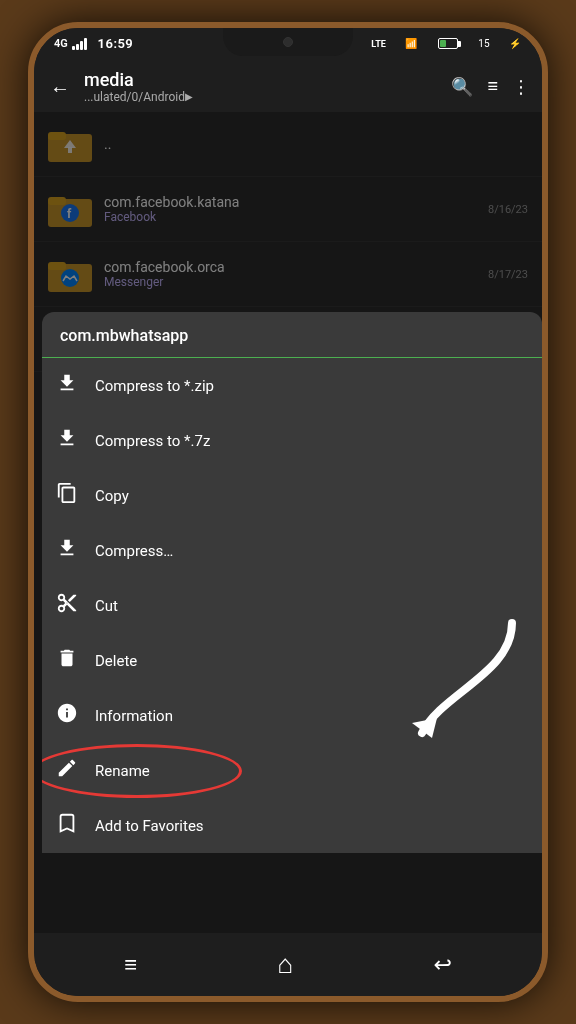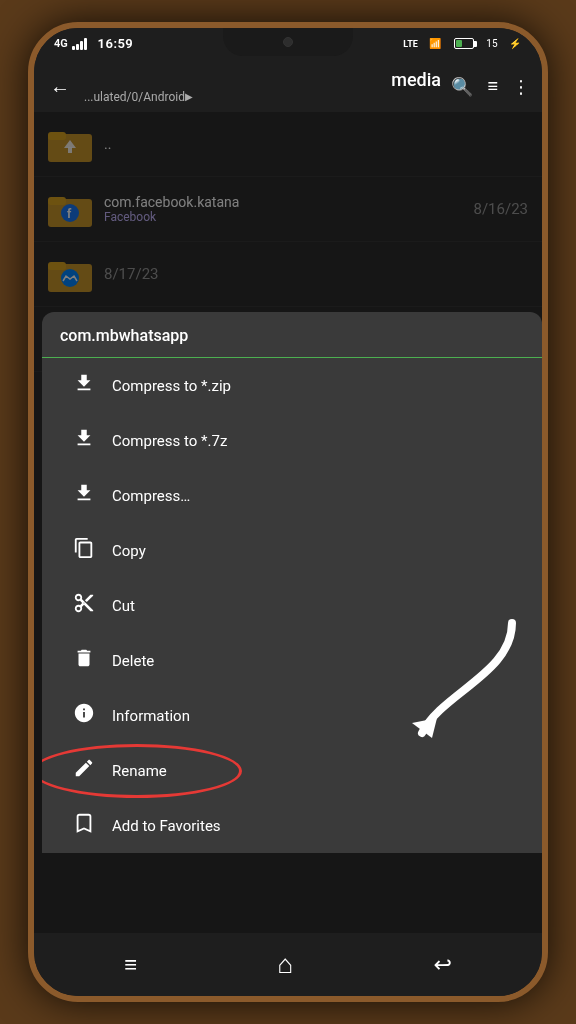--- a/index.html
+++ b/index.html
@@ -51,21 +51,21 @@
       align-items: center;
       gap: 4px;
       font-size: 11px;
       color: #ffffff;
       font-weight: 600;
     }
 
     .status-right {
       display: flex;
       align-items: center;
-      gap: 12px;
+      gap: 20px;
       font-size: 10px;
       color: #ffffff;
     }
 
     .battery-icon {
       display: inline-flex;
       align-items: center;
       gap: 1px;
     }
 
@@ -116,21 +116,20 @@
     }
 
     .app-bar-title-section {
       flex: 1;
     }
 
     .app-bar-title {
       color: #ffffff;
       font-size: 18px;
       font-weight: 500;
-      text-align: right;
     }
 
     .app-bar-subtitle {
       color: #aaaaaa;
       font-size: 12px;
       display: flex;
       align-items: center;
     }
 
     .app-bar-actions {
@@ -181,21 +180,21 @@
       font-size: 14px;
     }
 
     .file-sub {
       color: #c4b5fd;
       font-size: 12px;
     }
 
     .file-date {
       color: #999999;
-      font-size: 15px;
+      font-size: 11px;
     }
 
     
     .context-overlay {
       position: absolute;
       top: 0; left: 0; right: 0; bottom: 0;
       background: rgba(0,0,0,0.5);
       z-index: 10;
     }
 
@@ -216,21 +215,21 @@
 
     .context-header-text {
       color: #ffffff;
       font-size: 16px;
       font-weight: 500;
     }
 
     .context-item {
       display: flex;
       align-items: center;
-      padding: 14px 30px;
+      padding: 14px 13px;
       gap: 16px;
       cursor: pointer;
       position: relative;
     }
 
     .context-item-icon {
       color: #ffffff;
       font-size: 20px;
       width: 24px;
       text-align: center;
@@ -380,20 +379,24 @@
 
       <div class="file-item">
         <div class="file-icon">
           <svg class="folder-svg" viewBox="0 0 44 36" fill="none">
             <rect x="0" y="8" width="44" height="28" rx="3" fill="#C8962A"></rect>
             <rect x="0" y="6" width="18" height="8" rx="3" fill="#DAA520"></rect>
             <circle cx="22" cy="22" r="9" fill="#0084FF"></circle>
             <path d="M15 25 L18 20 L22 23 L26 20 L29 25" stroke="white" stroke-width="1.5" fill="none"></path>
           </svg>
         </div>
+        <div class="file-info">
+          <div class="file-name">com.facebook.orca</div>
+          <div class="file-sub">Messenger</div>
+        </div>
         <div class="file-date">8/17/23</div>
       </div>
 
       <div class="file-item" style="opacity:0.7;">
         <div class="file-icon">
           <svg class="folder-svg" viewBox="0 0 44 36" fill="none">
             <rect x="0" y="8" width="44" height="28" rx="3" fill="#C8962A"></rect>
             <rect x="0" y="6" width="18" height="8" rx="3" fill="#DAA520"></rect>
           </svg>
         </div>
@@ -423,33 +426,33 @@
             <svg width="22" height="22" viewBox="0 0 24 24" fill="white">
               <path d="M19 9h-4V3H9v6H5l7 7 7-7zM5 18v2h14v-2H5z"></path>
             </svg>
           </span>
           <span class="context-item-label">Compress to *.7z</span>
         </div>
 
         <div class="context-item">
           <span class="context-item-icon">
             <svg width="22" height="22" viewBox="0 0 24 24" fill="white">
+              <path d="M16 1H4c-1.1 0-2 .9-2 2v14h2V3h12V1zm3 4H8c-1.1 0-2 .9-2 2v14c0 1.1.9 2 2 2h11c1.1 0 2-.9 2-2V7c0-1.1-.9-2-2-2zm0 16H8V7h11v14z"></path>
+            </svg>
+          </span>
+          <span class="context-item-label">Copy</span>
+        </div>
+
+        <div class="context-item">
+          <span class="context-item-icon">
+            <svg width="22" height="22" viewBox="0 0 24 24" fill="white">
               <path d="M19 9h-4V3H9v6H5l7 7 7-7zM5 18v2h14v-2H5z"></path>
             </svg>
           </span>
           <span class="context-item-label">Compress…</span>
-        </div>
-
-        <div class="context-item">
-          <span class="context-item-icon">
-            <svg width="22" height="22" viewBox="0 0 24 24" fill="white">
-              <path d="M16 1H4c-1.1 0-2 .9-2 2v14h2V3h12V1zm3 4H8c-1.1 0-2 .9-2 2v14c0 1.1.9 2 2 2h11c1.1 0 2-.9 2-2V7c0-1.1-.9-2-2-2zm0 16H8V7h11v14z"></path>
-            </svg>
-          </span>
-          <span class="context-item-label">Copy</span>
         </div>
 
         <div class="context-item">
           <span class="context-item-icon">
             <svg width="22" height="22" viewBox="0 0 24 24" fill="white">
               <path d="M9.64 7.64c.23-.5.36-1.05.36-1.64 0-2.21-1.79-4-4-4S2 3.79 2 6s1.79 4 4 4c.59 0 1.14-.13 1.64-.36L10 12l-2.36 2.36C7.14 14.13 6.59 14 6 14c-2.21 0-4 1.79-4 4s1.79 4 4 4 4-1.79 4-4c0-.59-.13-1.14-.36-1.64L12 14l7 7h3v-1L9.64 7.64zM6 8c-1.1 0-2-.89-2-2s.9-2 2-2 2 .89 2 2-.9 2-2 2zm0 12c-1.1 0-2-.89-2-2s.9-2 2-2 2 .89 2 2-.9 2-2 2zm6-7.5c-.28 0-.5-.22-.5-.5s.22-.5.5-.5.5.22.5.5-.22.5-.5.5zM19 3l-6 6 2 2 7-7V3h-3z"></path>
             </svg>
           </span>
           <span class="context-item-label">Cut</span>
         </div>

